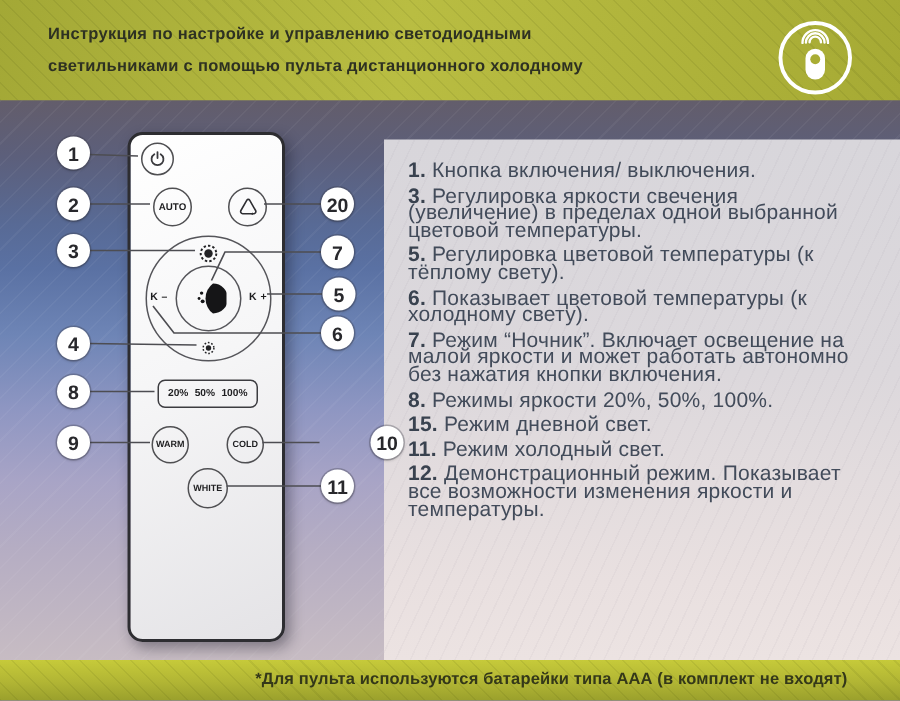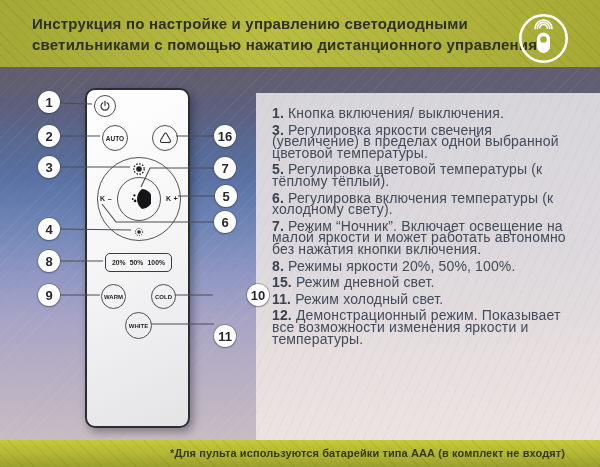--- a/index.html
+++ b/index.html
@@ -17,21 +17,21 @@
   .band::after {
     content:""; position:absolute; inset:0;
     background:repeating-linear-gradient(45deg, rgba(45,55,0,0.08) 0 1px, transparent 1px 8px);
   }
   .footer {
     top:440px; height:27px;
     background:linear-gradient(180deg,#c6ca3a 0%,#b1b534 55%,#9aa02c 100%);
   }
   .header-title {
     position:absolute; left:32px; top:13px; z-index:2;
-    font-size:15px; font-weight:700; line-height:21px; letter-spacing:0.2px;
+    font-size:11px; font-weight:700; line-height:21px; letter-spacing:0.2px;
     color:#2e3122; white-space:nowrap;
   }
   .header-icon { position:absolute; left:517px; top:12px; width:53px; height:53px; z-index:2; }
   .footer-note {
     position:absolute; right:35px; top:0; height:27px; line-height:26px; z-index:2;
     font-size:11px; font-weight:700; color:#343819; letter-spacing:0.1px;
   }
   
   .photo-bg {
     position:absolute; left:0; top:67px; width:600px; height:373px;
@@ -88,41 +88,41 @@
   svg { display:block; }
 </style>
 </head>
 <body>
 
 <div class="page">
 
   <div class="band header">
     <div class="header-title">
       <div>Инструкция по настройке и управлению светодиодными</div>
-      <div>светильниками с помощью нажатию дистанционного управления</div>
+      <div>светильниками с помощью пульта дистанционного холодному</div>
     </div>
     <div class="header-icon">
       <svg width="53" height="53" viewBox="0 0 53 53">
         <circle cx="26.5" cy="26.5" r="23.2" fill="none" stroke="#ffffff" stroke-width="2.6"></circle>
         <rect x="20" y="20.5" width="13" height="20.5" rx="6.5" fill="#ffffff"></rect>
         <circle cx="26.5" cy="27.5" r="3.3" fill="#a9ad35"></circle>
         <path d="M22.7 16.2 a3.8 3.8 0 0 1 7.6 0" fill="none" stroke="#ffffff" stroke-width="1.6" stroke-linecap="round"></path>
         <path d="M20.3 16.4 a6.2 6.2 0 0 1 12.4 0" fill="none" stroke="#ffffff" stroke-width="1.6" stroke-linecap="round"></path>
         <path d="M18 16.6 a8.5 8.5 0 0 1 17 0" fill="none" stroke="#ffffff" stroke-width="1.6" stroke-linecap="round"></path>
       </svg>
     </div>
   </div>
 
   <div class="photo-bg"></div>
 
   <div class="panel">
     <p class="instr"><b>1.</b> <span>Кнопка включения/ выключения.</span></p>
     <p class="instr"><b>3.</b> <span>Регулировка яркости свечения (увеличение) в пределах одной выбранной цветовой температуры.</span></p>
-    <p class="instr"><b>5.</b> <span>Регулировка цветовой температуры (к тёплому тёплый).</span></p>
-    <p class="instr"><b>6.</b> <span>Регулировка включения температуры (к холодному свету).</span></p>
+    <p class="instr"><b>5.</b> <span>Регулировка цветовой температуры (к тёплому свету).</span></p>
+    <p class="instr"><b>6.</b> <span>Показывает цветовой температуры (к холодному свету).</span></p>
     <p class="instr"><b>7.</b> <span>Режим “Ночник”. Включает освещение на малой яркости и может работать автономно без нажатия кнопки включения.</span></p>
     <p class="instr"><b>8.</b> <span>Режимы яркости 20%, 50%, 100%.</span></p>
     <p class="instr"><b>15.</b> <span>Режим дневной свет.</span></p>
     <p class="instr"><b>11.</b> <span>Режим холодный свет.</span></p>
     <p class="instr"><b>12.</b> <span>Демонстрационный режим. Показывает все возможности изменения яркости и температуры.</span></p>
   </div>
 
   <div class="remote">
     <div class="rbtn" style="left:7px; top:5px; width:22px; height:22px;">
       <span>
@@ -203,24 +203,24 @@
       <polyline points="151,324 214,324"></polyline>
     </g>
   </svg>
 
   <div class="callout" style="left:38px; top:91px;">1</div>
   <div class="callout" style="left:38px; top:125px;">2</div>
   <div class="callout" style="left:38px; top:156px;">3</div>
   <div class="callout" style="left:38px; top:218px;">4</div>
   <div class="callout" style="left:38px; top:250px;">8</div>
   <div class="callout" style="left:38px; top:284px;">9</div>
-  <div class="callout" style="left:214px; top:125px;">16</div>
+  <div class="callout" style="left:214px; top:125px;">20</div>
   <div class="callout" style="left:214px; top:157px;">7</div>
   <div class="callout" style="left:215px; top:185px;">5</div>
   <div class="callout" style="left:214px; top:211px;">6</div>
   <div class="callout" style="left:213px; top:284px;margin-left:34px;">10</div>
-  <div class="callout" style="left:214px; top:313px;margin-top:12px;">11</div>
+  <div class="callout" style="left:214px; top:313px;">11</div>
 
   <div class="band footer">
     <span class="footer-note">*Для пульта используются батарейки типа ААА (в комплект не входят)</span>
   </div>
 
 </div>
 
 </body></html>

